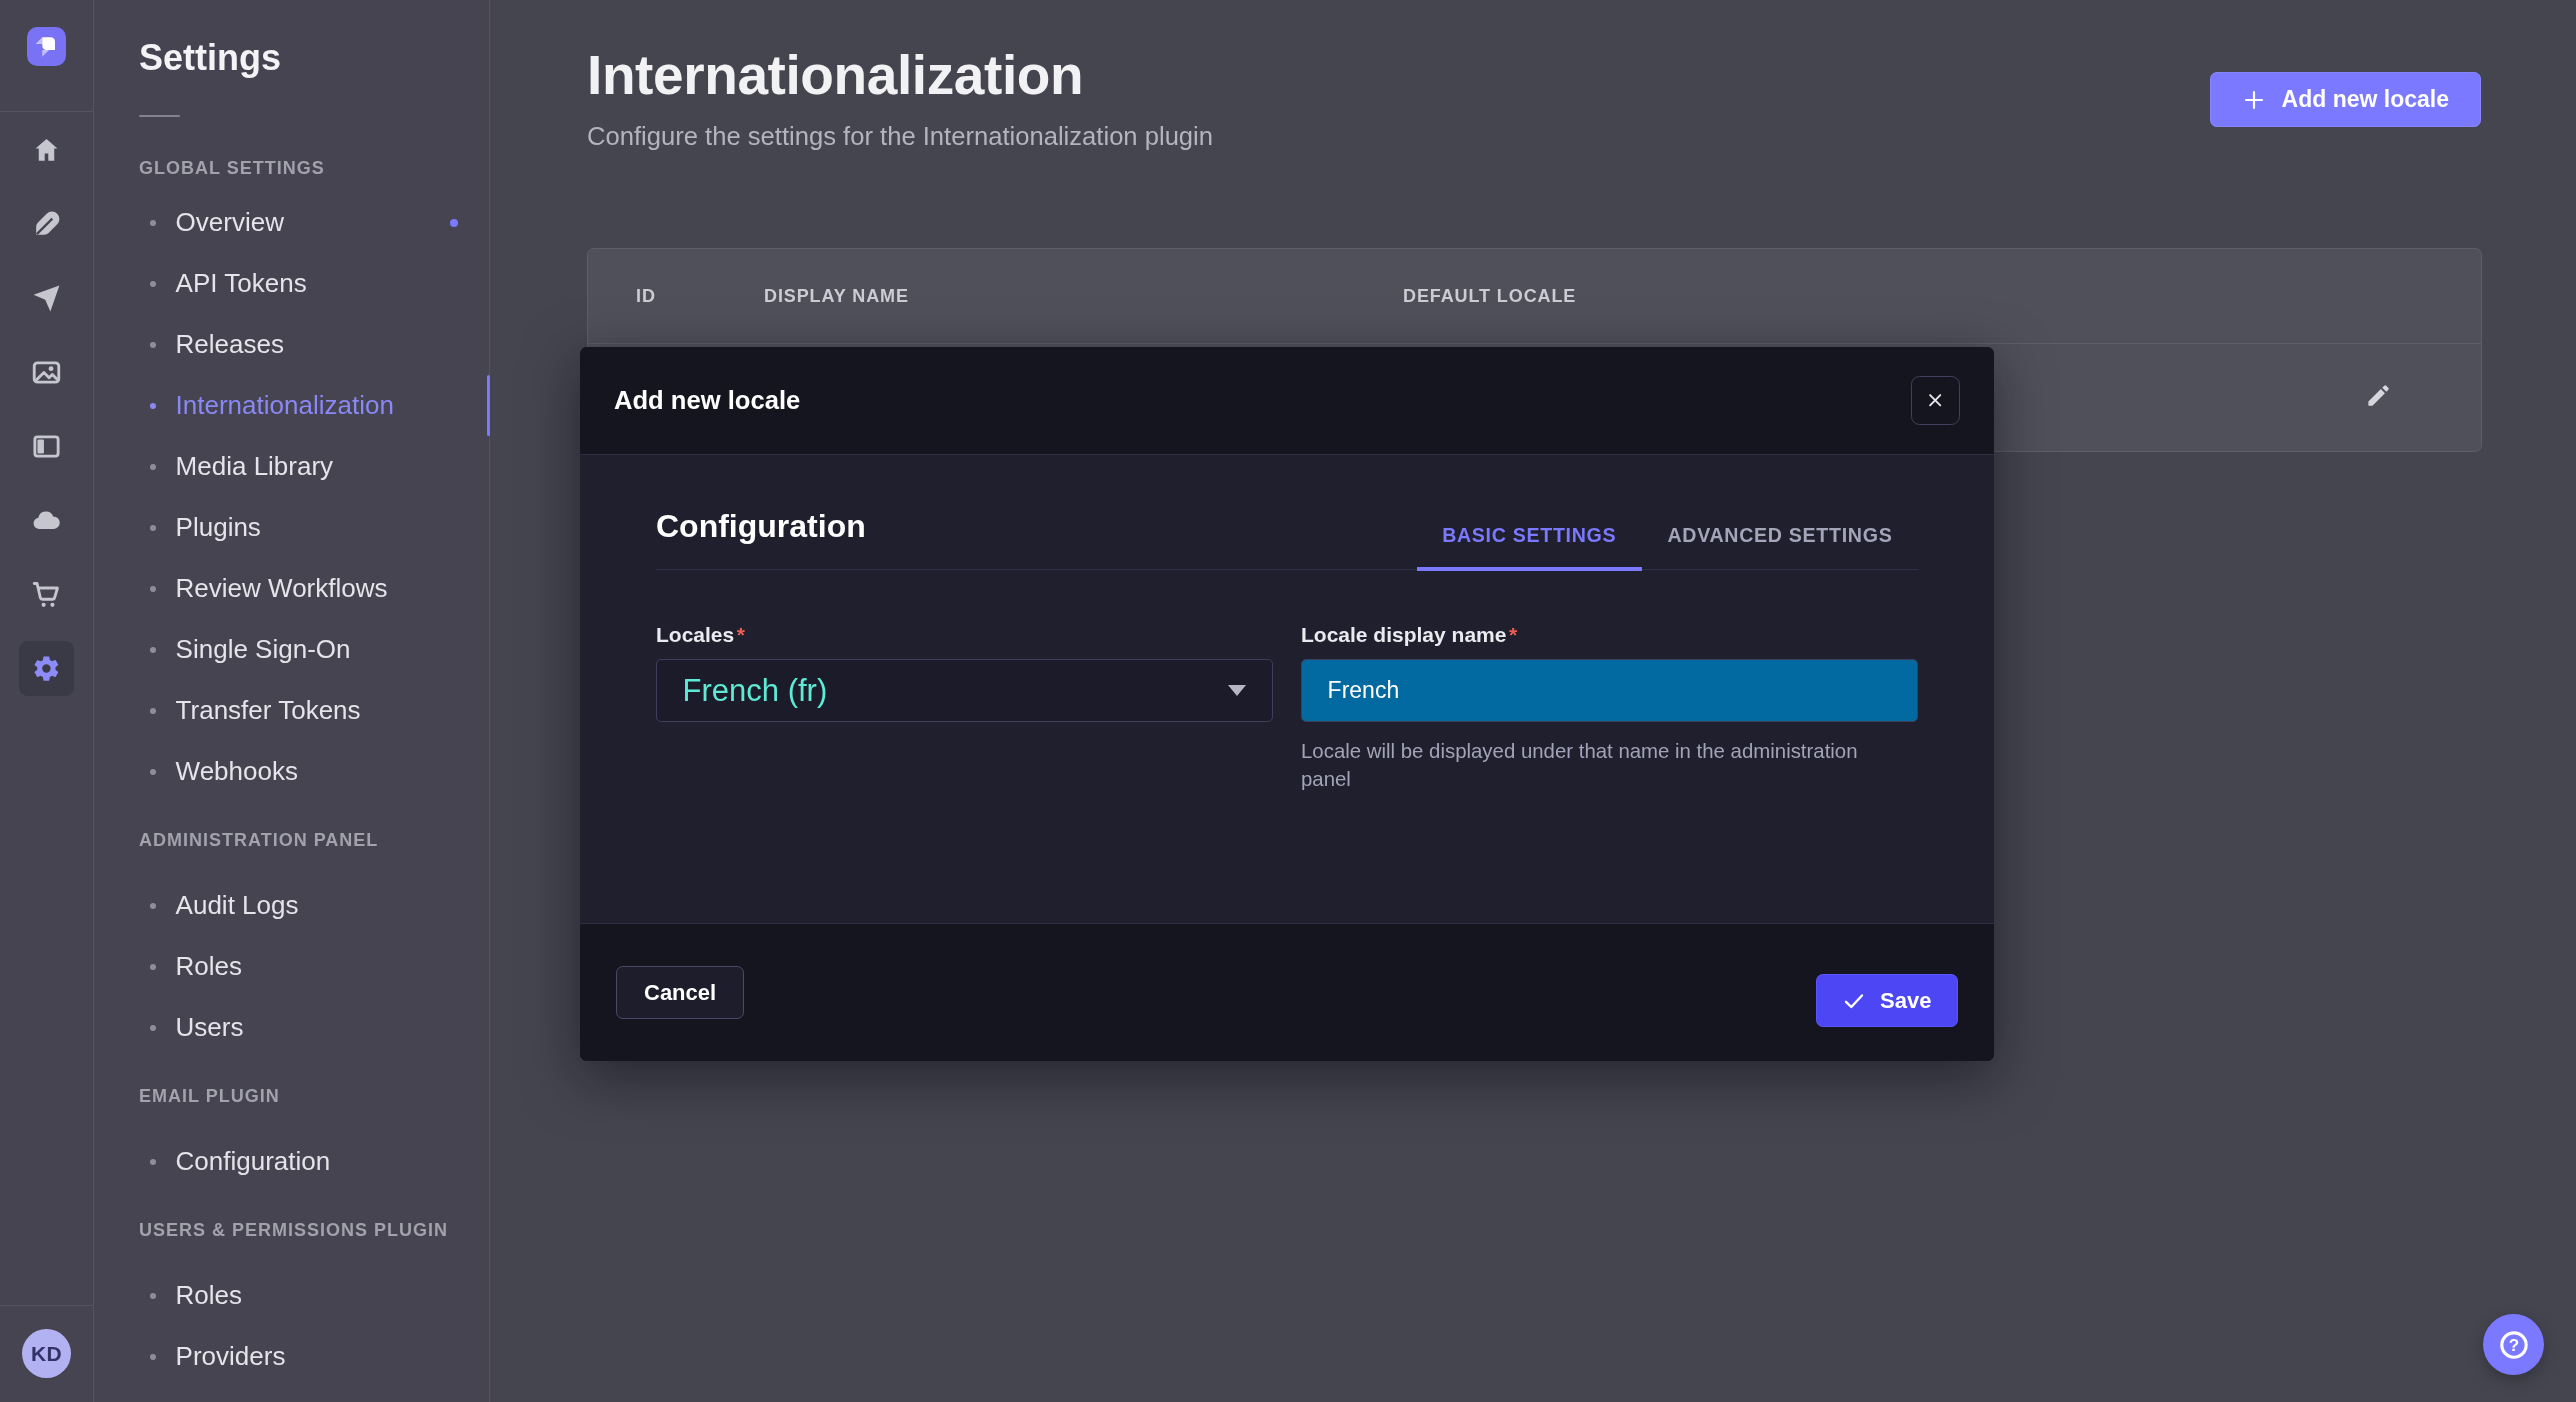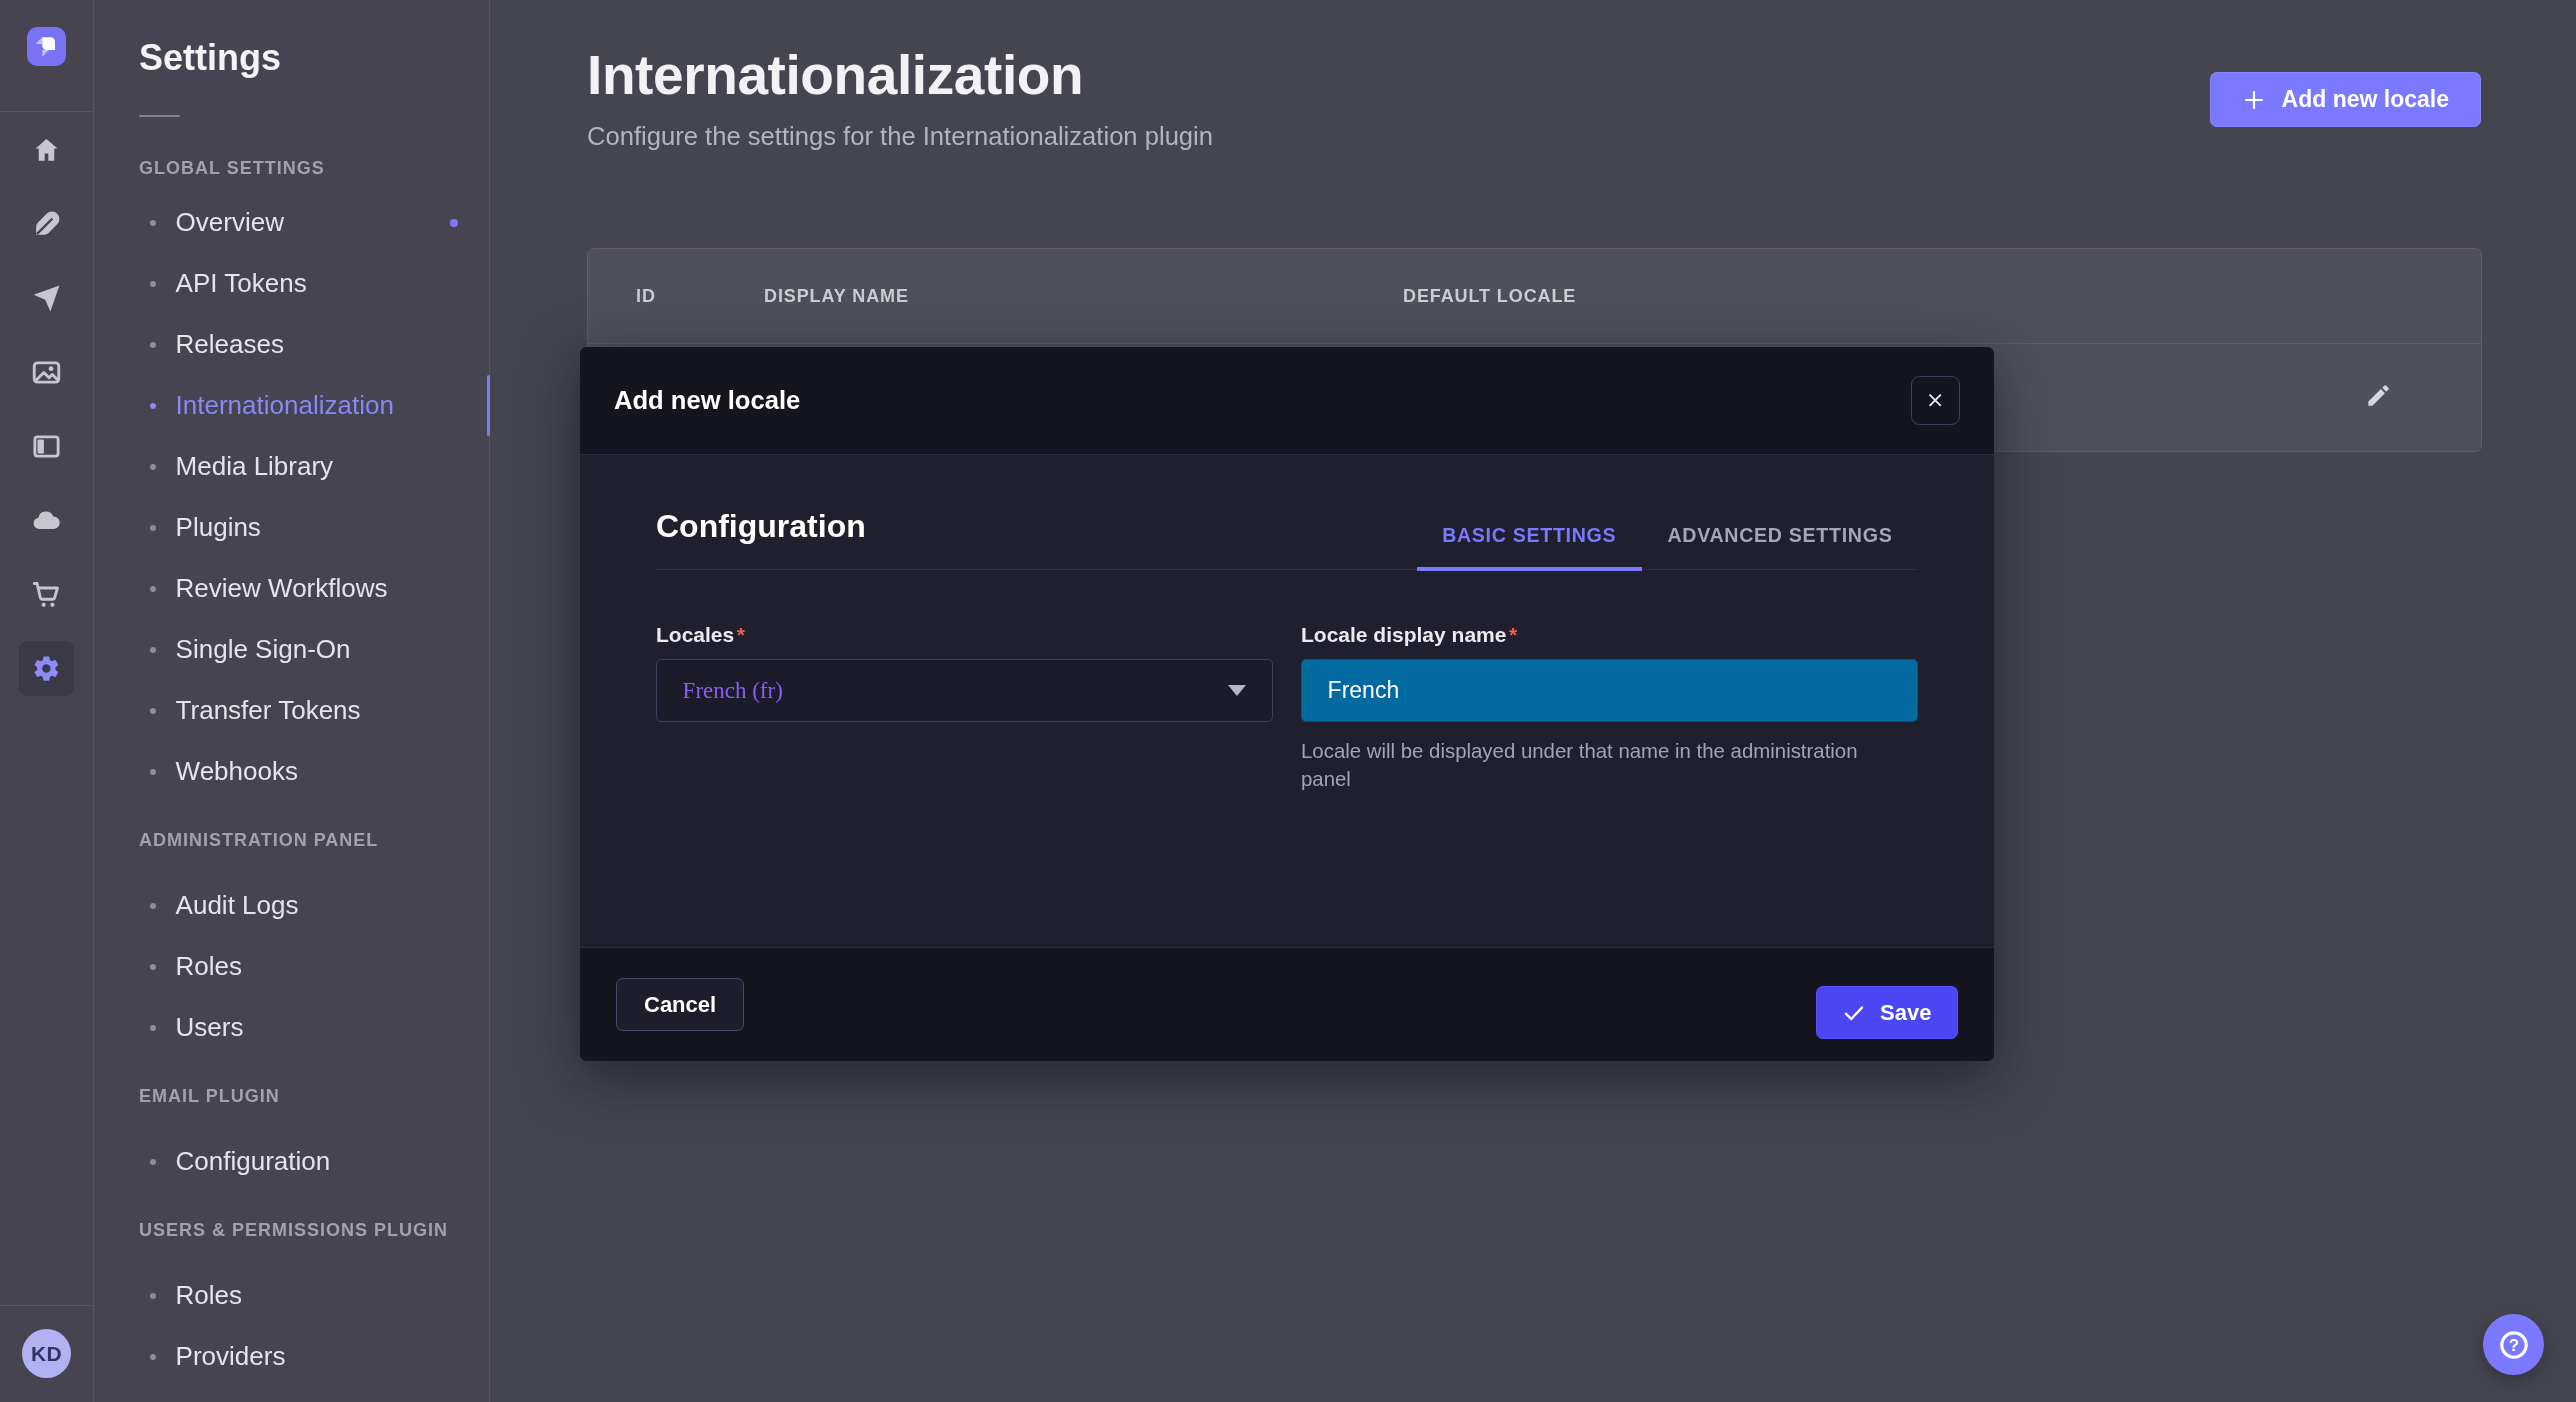--- a/index.html
+++ b/index.html
@@ -94,28 +94,28 @@
   .tab { padding:0 25.6px 19.6px; margin-bottom:-1.7px; border:none; background:none;
     border-bottom:4.3px solid transparent; font-size:19.6px; font-weight:700;
     letter-spacing:0.7px; color:#a5a5ba; cursor:pointer; }
   .tab.active { color:#7b79ff; border-bottom-color:#7b79ff; }
 
   .fields { display:grid; grid-template-columns:1fr 1fr; column-gap:28px; margin-top:53px; }
   .field-label { display:block; font-size:21px; font-weight:600; color:#eaeaf0; margin-bottom:12px; }
   .req { color:#ee5e52; margin-left:2.6px; }
   .select-box { height:63px; border:0.9px solid #3f3f5a; border-radius:5.1px; background:#1b1b29;
     display:flex; align-items:center; justify-content:space-between; padding:0 25.6px; cursor:pointer; }
-  .select-value { font-size:23px; color:#8b5cf6;font-family:Liberation Serif, serif; }
+  .select-value { font-size:31px; color:#5eead4; }
   .caret { width:0; height:0; border-left:9.4px solid transparent; border-right:9.4px solid transparent;
     border-top:11px solid #b6b6c4; }
   .text-input { height:63px; width:100%; border:0.9px solid #3f3f5a; border-radius:5.1px;
     background:#0369a1; color:#fff; font-size:23px; padding:0 25.6px; outline:none; }
   .hint { margin-top:15.3px; font-size:20.4px; line-height:28px; color:#a3a3b8; max-width:596px; }
 
-  .modal-footer { height:114px; flex:none; background:#15151f; border-top:0.9px solid #2c2c42;
+  .modal-footer { height:138px; flex:none; background:#15151f; border-top:0.9px solid #2c2c42;
     display:flex; align-items:center; justify-content:space-between; padding:0 36px; }
   .cancel-btn { height:53px; padding:0 27px; border-radius:6.8px; border:0.9px solid #4a4a68;
     background:#1d1d2c; color:#fff; font-size:22px; font-weight:600; cursor:pointer; }
   .save-btn { height:53px; padding:0 25.6px; border-radius:6.8px; border:0.9px solid #5a55f8;
     background:#4c46f5; color:#fff; font-size:22px; font-weight:600;
     display:flex; align-items:center; gap:13.6px; cursor:pointer;margin-top:16px; }
   .save-btn svg { width:24px; height:24px; fill:none; stroke:#fff; stroke-width:2.4;
     stroke-linecap:round; stroke-linejoin:round; }
 
   .help-btn { position:absolute; right:32px; bottom:27px; width:61px; height:61px;

